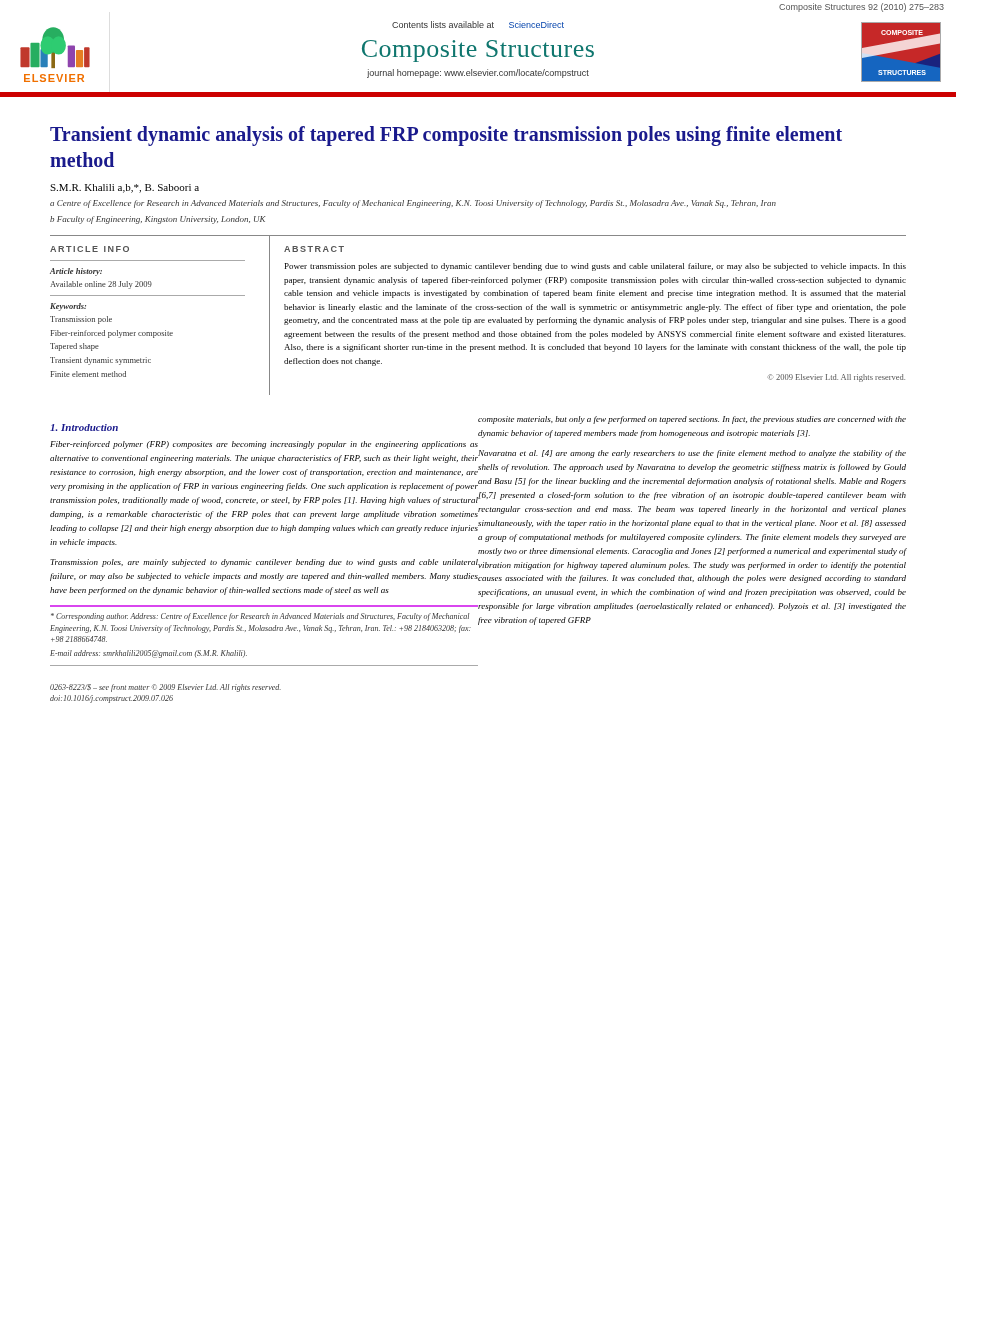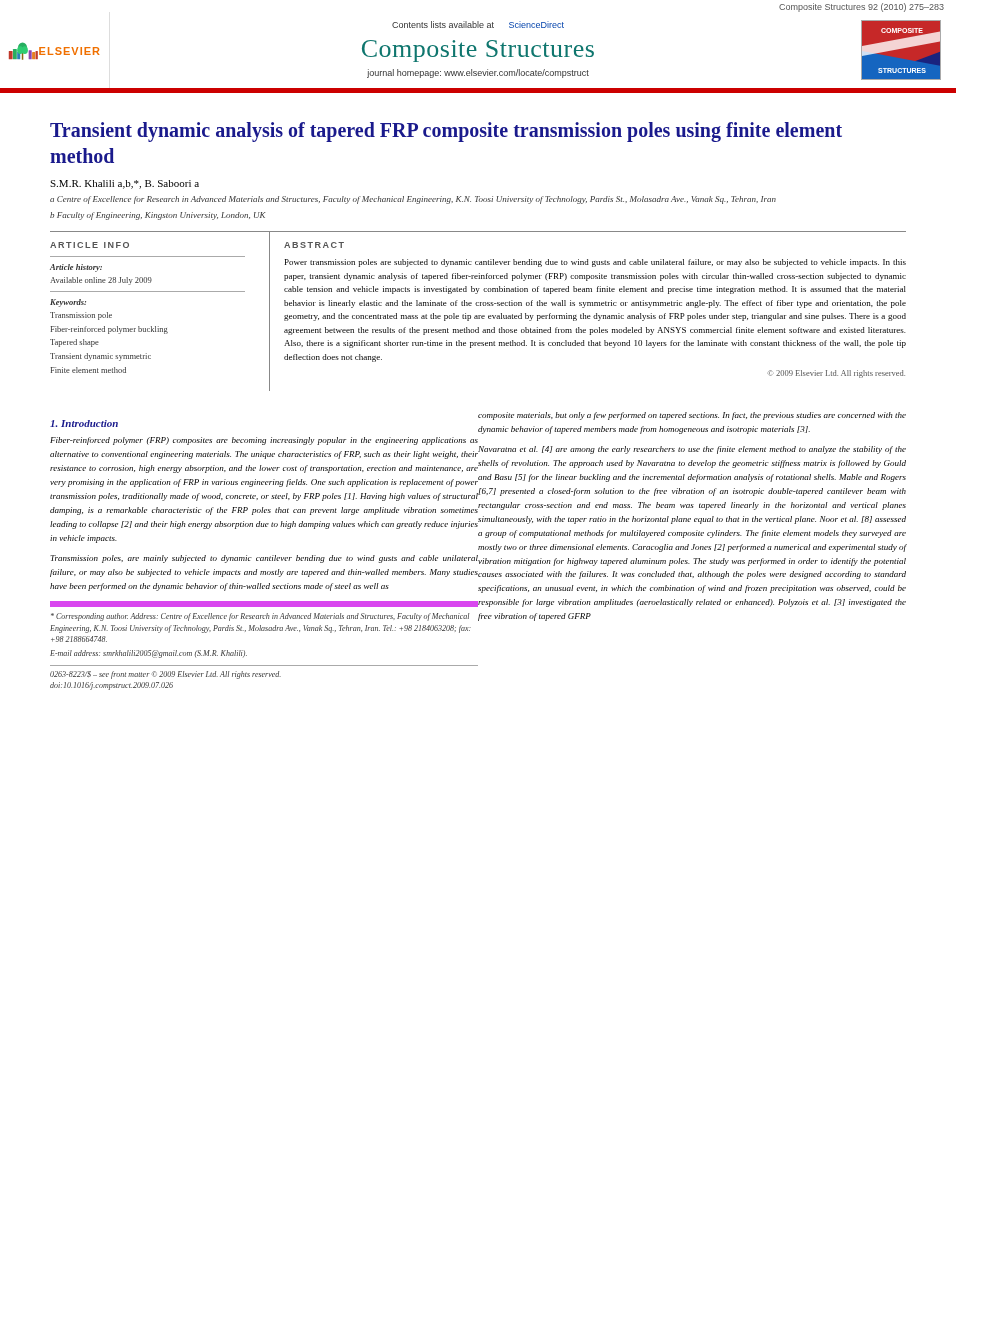--- a/index.html
+++ b/index.html
@@ -26,21 +26,21 @@
       align-items: stretch;
       border-bottom: 2px solid #c00;
       padding: 0;
       position: relative;
     }
 
     .elsevier-logo {
       width: 110px;
       padding: 8px;
       display: flex;
-      flex-direction: row;
+      flex-direction: column;
       align-items: center;
       justify-content: center;
       border-right: 1px solid #ddd;
     }
 
     .elsevier-text {
       font-size: 11px;
       font-weight: bold;
       color: #f07000;
       letter-spacing: 1px;
@@ -211,21 +211,21 @@
 
     .body-paragraph {
       font-size: 9px;
       line-height: 1.55;
       color: #000;
       text-align: justify;
       margin-bottom: 6px;
     }
 
     .footnote-area {
-      border-top: 6px solid #d946ef;
+      border-top: 2px solid #d946ef;
       margin-top: 8px;
       padding-top: 4px;
     }
 
     .footnote-text {
       font-size: 8px;
       color: #333;
       line-height: 1.4;
     }
 
@@ -328,21 +328,21 @@
           <span class="info-label">Article history:</span>
           <span class="info-value">Available online 28 July 2009</span>
         </div>
 
         <div class="info-divider"></div>
 
         <div class="info-subsection">
           <span class="info-label">Keywords:</span>
           <div class="keywords-list">
             <div>Transmission pole</div>
-            <div>Fiber-reinforced polymer buckling</div>
+            <div>Fiber-reinforced polymer composite</div>
             <div>Tapered shape</div>
             <div>Transient dynamic symmetric</div>
             <div>Finite element method</div>
           </div>
         </div>
       </div>
 
       <div class="article-abstract">
         <div class="section-header">ABSTRACT</div>
         <div class="abstract-text">Power transmission poles are subjected to dynamic cantilever bending due to wind gusts and cable unilateral failure, or may also be subjected to vehicle impacts. In this paper, transient dynamic analysis of tapered fiber-reinforced polymer (FRP) composite transmission poles with circular thin-walled cross-section subjected to dynamic cable tension and vehicle impacts is investigated by combination of tapered beam finite element and precise time integration method. It is assumed that the material behavior is linearly elastic and the laminate of the cross-section of the wall is symmetric or antisymmetric angle-ply. The effect of fiber type and orientation, the pole geometry, and the concentrated mass at the pole tip are evaluated by performing the dynamic analysis of FRP poles under step, triangular and sine pulses. There is a good agreement between the results of the present method and those obtained from the poles modeled by ANSYS commercial finite element software and existed literatures. Also, there is a significant shorter run-time in the present method. It is concluded that beyond 10 layers for the laminate with constant thickness of the wall, the pole tip deflection does not change.</div>
@@ -360,21 +360,21 @@
           <span>1.</span>
           <span>Introduction</span>
         </div>
 
         <div class="body-paragraph">Fiber-reinforced polymer (FRP) composites are becoming increasingly popular in the engineering applications as alternative to conventional engineering materials. The unique characteristics of FRP, such as their light weight, their resistance to corrosion, high energy absorption, and the lower cost of transportation, erection and maintenance, are very promising in the application of FRP in various engineering fields. One such application is replacement of power transmission poles, traditionally made of wood, concrete, or steel, by FRP poles [1]. Having high values of structural damping, is a remarkable characteristic of the FRP poles that can prevent large amplitude vibration sometimes leading to collapse [2] and their high energy absorption due to high damping values which can greatly reduce injuries in vehicle impacts.</div>
         <div class="body-paragraph">Transmission poles, are mainly subjected to dynamic cantilever bending due to wind gusts and cable unilateral failure, or may also be subjected to vehicle impacts and mostly are tapered and thin-walled members. Many studies have been performed on the dynamic behavior of thin-walled sections made of steel as well as</div>
 
         <div class="footnote-area">
           <div class="footnote-text">* Corresponding author. Address: Centre of Excellence for Research in Advanced Materials and Structures, Faculty of Mechanical Engineering, K.N. Toosi University of Technology, Pardis St., Molasadra Ave., Vanak Sq., Tehran, Iran. Tel.: +98 2184063208; fax: +98 2188664748.</div>
           <div class="footnote-text" style="margin-top:3px;">E-mail address: smrkhalili2005@gmail.com (S.M.R. Khalili).</div>
-          <div style="border-top:1px solid #aaa; margin-top: 6px; padding-top:3px;">
+          <div style="border-top:1px solid #aaa; margin-top: 6px; padding-top:16px;">
             <div class="footnote-text">0263-8223/$ – see front matter © 2009 Elsevier Ltd. All rights reserved.</div>
             <div class="footnote-text">doi:10.1016/j.compstruct.2009.07.026</div>
           </div>
         </div>
       </div>
 
       <div class="col-right">
         <div class="body-paragraph">composite materials, but only a few performed on tapered sections. In fact, the previous studies are concerned with the dynamic behavior of tapered members made from homogeneous and isotropic materials [3].</div>
         <div class="body-paragraph">Navaratna et al. [4] are among the early researchers to use the finite element method to analyze the stability of the shells of revolution. The approach used by Navaratna to develop the geometric stiffness matrix is followed by Gould and Basu [5] for the linear buckling and the incremental deformation analysis of rotational shells. Mable and Rogers [6,7] presented a closed-form solution to the free vibration of an isotropic double-tapered cantilever beam with rectangular cross-section and end mass. The beam was tapered linearly in the horizontal and vertical planes simultaneously, with the taper ratio in the horizontal plane equal to that in the vertical plane. Noor et al. [8] assessed a group of computational methods for multilayered composite cylinders. The finite element models they surveyed are mostly two or three dimensional elements. Caracoglia and Jones [2] performed a numerical and experimental study of vibration mitigation for highway tapered aluminum poles. The study was performed in order to identify the potential causes associated with the failures. It was concluded that, although the poles were designed according to standard specifications, an unusual event, in which the combination of wind and frozen precipitation was observed, could be responsible for large vibration amplitudes (aeroelastically related or enhanced). Polyzois et al. [3] investigated the free vibration of tapered GFRP</div>
       </div>

